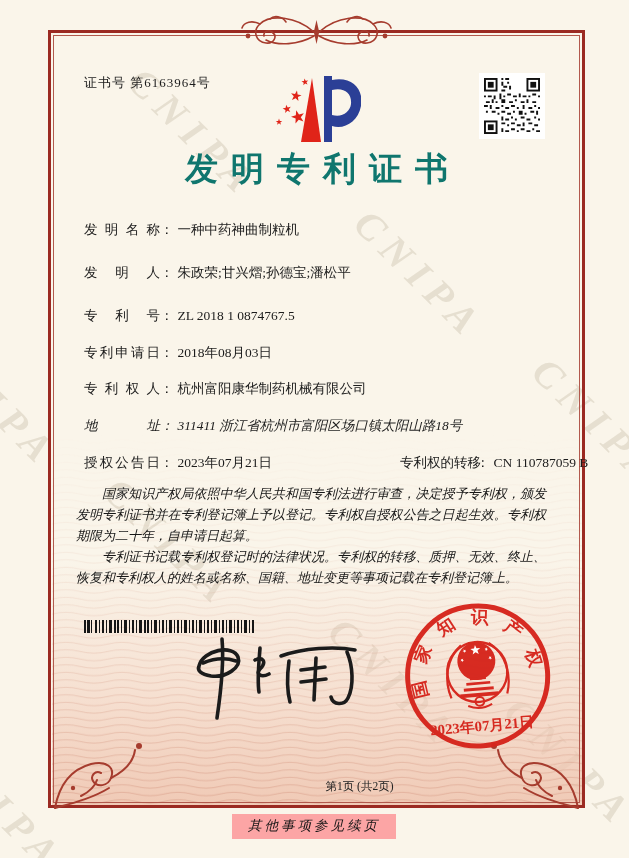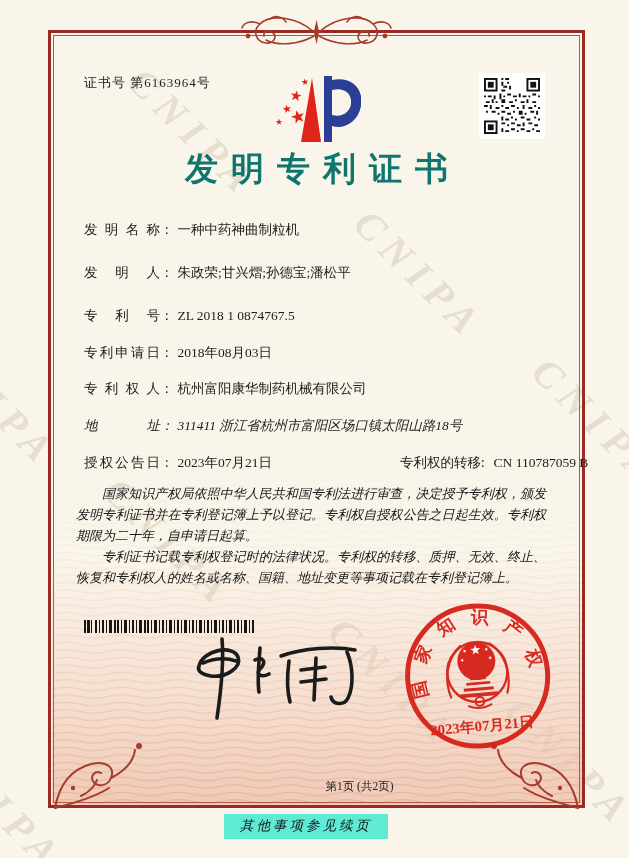--- a/index.html
+++ b/index.html
@@ -81,22 +81,22 @@
       #161616 3px 5.5px, transparent 5.5px 7px,
       #161616 7px 8px,  transparent 8px 10.5px,
       #161616 10.5px 13px, transparent 13px 15px);
   }
   .signer { position:absolute; left:84px; top:664px; font-size:14.5px; color:#151515; }
   .signer div { margin-bottom:7px; }
   .signature { position:absolute; left:183px; top:636px; }
   .seal { position:absolute; left:396px; top:598px; opacity:.97; }
   .page-info { position:absolute; left:48px; top:779px; width:603px; text-align:center; font-size:11.5px; color:#222;margin-left:10px; }
   .footer-note {
-    position:absolute; left:306px; top:814px; transform:translateX(-50%);
-    background:#5eead4; padding:3px 16px 4px;
+    position:absolute; left:314px; top:814px; transform:translateX(-50%);
+    background:#fca5a5; padding:3px 16px 4px;
     font-size:13.5px; font-style:italic; letter-spacing:3px; color:#161616; white-space:nowrap;
   }
 </style>
 </head>
 <body>
 
 <div class="page">
 
   <div class="wm-layer">
     <span class="wm wm1">CNIPA</span>

